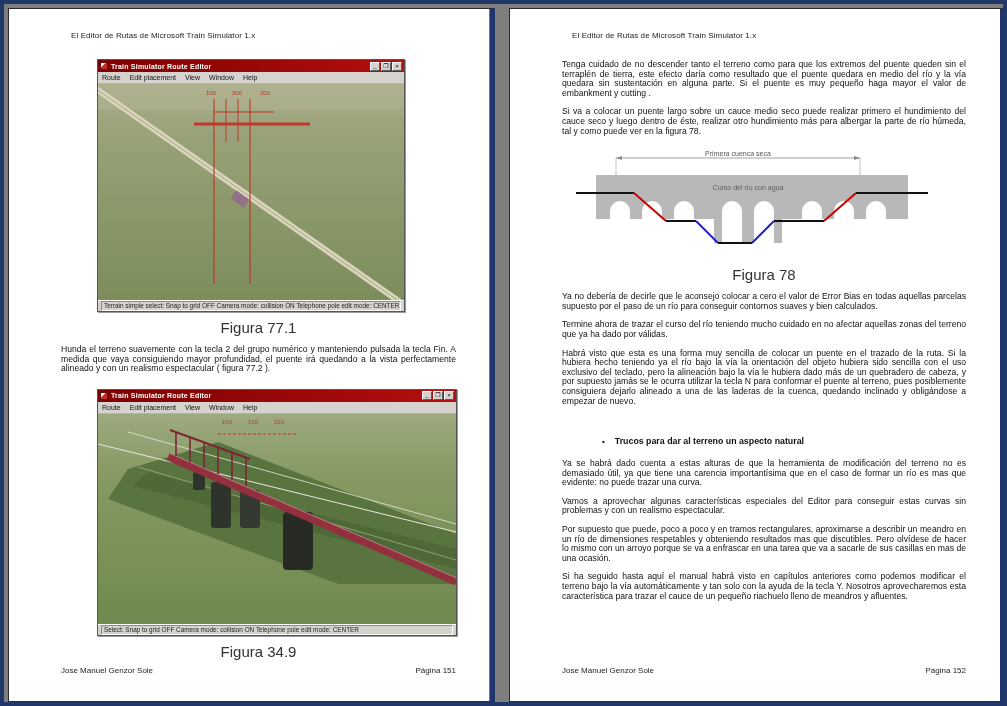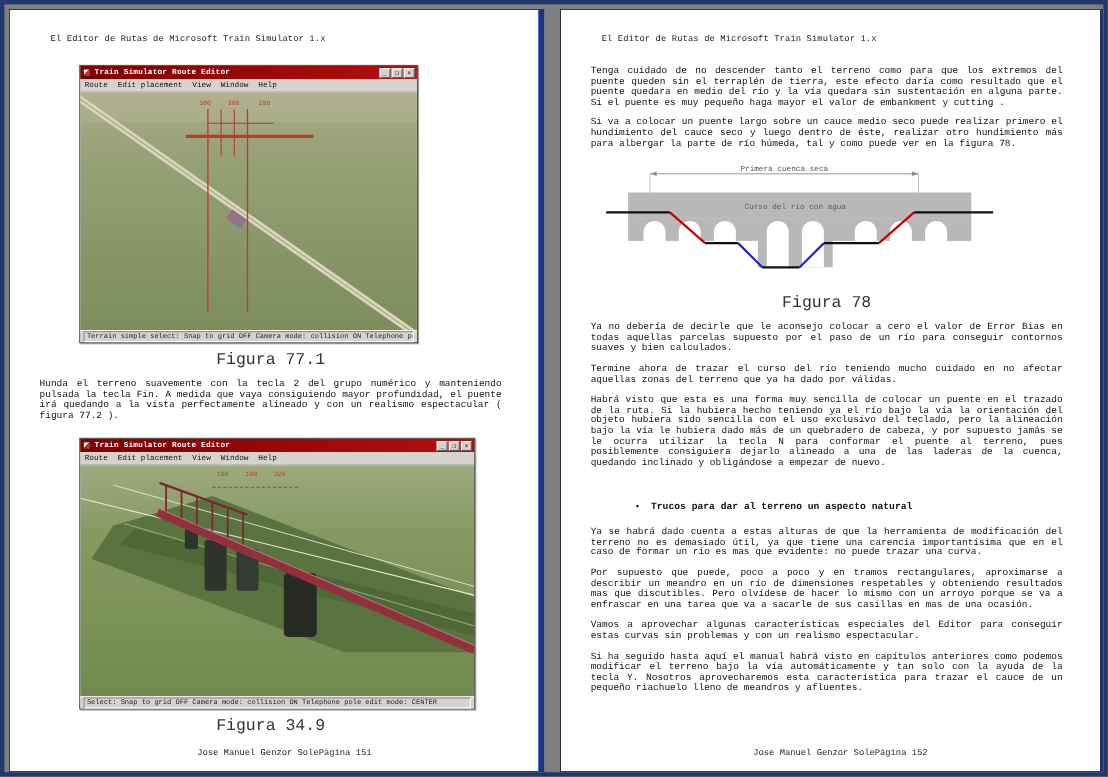--- a/index.html
+++ b/index.html
@@ -5,25 +5,25 @@
   html,body{margin:0;padding:0;background:#555;}
   *{box-sizing:border-box;}
   #canvas{
     position:relative;width:1007px;height:706px;
     background:#7e7e7e;border:4px solid #22386b;
     font-family:"Liberation Sans",sans-serif;color:#1a1a1a;overflow:hidden;
   }
   .page{position:absolute;top:4px;height:694px;background:#fff;border:1px solid #2b2b2b;overflow:hidden;}
   .page-left{left:4px;width:487px;border-right:5px solid #20356b;box-shadow:inset -1px 0 0 #4a74e8;}
   .page-right{left:505px;width:494px;border-right:3px solid #20356b;}
-  .page-inner{position:absolute;left:0;top:0;right:0;bottom:0;padding:22px 34px 0 27px;font-family:Liberation Mono, monospace;}
+  .page-inner{position:absolute;left:0;top:0;right:0;bottom:0;padding:22px 34px 0 52px;}
   .doc-header{font-size:8px;color:#222;margin-left:10px;letter-spacing:.1px;}
   .body-text{font-size:8.6px;line-height:9.6px;text-align:justify;margin:0 0 9px 0;color:#111;}
   .caption{font-size:15px;color:#333;text-align:center;margin:7px 0 9px 0;}
-  .footer{position:absolute;left:52px;right:34px;bottom:12px;display:flex;justify-content:center;font-size:8px;color:#222;}
+  .footer{position:absolute;left:52px;right:34px;bottom:26px;display:flex;justify-content:space-between;font-size:8px;color:#222;}
 
   
   .shot{margin-left:36px;background:#d6d3ce;border:1px solid #565656;box-shadow:1px 1px 0 #9a9a9a;}
   .shot1{width:308px;margin-top:19px;}
   .shot2{width:360px;margin-top:15px;}
   .titlebar{height:12px;background:linear-gradient(90deg,#7c0000,#b40f0f);display:flex;align-items:center;padding:0 2px;gap:3px;}
   .titlebar .app-icon{width:8px;height:8px;background:#e8e4da;border:1px solid #5a1010;flex:0 0 auto;
     background:linear-gradient(135deg,#f3efe4 40%,#c03030 40%);}
   .titlebar .title{font-size:7px;font-weight:bold;color:#fff;white-space:nowrap;flex:1;letter-spacing:.2px;}
   .winbtns{display:flex;gap:1px;}
@@ -213,22 +213,22 @@
       <p class="body-text">Ya no debería de decirle que le aconsejo colocar a cero el valor de Error Bias en todas aquellas parcelas supuesto por el paso de un río para conseguir contornos suaves y bien calculados.</p>
       <p class="body-text">Termine ahora de trazar el curso del río teniendo mucho cuidado en no afectar aquellas zonas del terreno que ya ha dado por válidas.</p>
       <p class="body-text">Habrá visto que esta es una forma muy sencilla de colocar un puente en el trazado de la ruta. Si la hubiera hecho teniendo ya el río bajo la vía la orientación del objeto hubiera sido sencilla con el uso exclusivo del teclado, pero la alineación bajo la vía le hubiera dado más de un quebradero de cabeza, y por supuesto jamás se le ocurra utilizar la tecla N para conformar el puente al terreno, pues posiblemente consiguiera dejarlo alineado a una de las laderas de la cuenca, quedando inclinado y obligándose a empezar de nuevo.</p>
 
       <div class="bullet-line">
         <span class="bullet-glyph">•</span>
         <span>Trucos para dar al terreno un aspecto natural</span>
       </div>
 
       <p class="body-text">Ya se habrá dado cuenta a estas alturas de que la herramienta de modificación del terreno no es demasiado útil, ya que tiene una carencia importantísima que en el caso de formar un río es mas que evidente: no puede trazar una curva.</p>
+      <p class="body-text">Vamos a aprovechar algunas características especiales del Editor para conseguir estas curvas sin problemas y con un realismo espectacular.</p>
       <p class="body-text">Por supuesto que puede, poco a poco y en tramos rectangulares, aproximarse a describir un meandro en un río de dimensiones respetables y obteniendo resultados mas que discutibles. Pero olvídese de hacer lo mismo con un arroyo porque se va a enfrascar en una tarea que va a sacarle de sus casillas en mas de una ocasión.</p>
-      <p class="body-text">Vamos a aprovechar algunas características especiales del Editor para conseguir estas curvas sin problemas y con un realismo espectacular.</p>
       <p class="body-text">Si ha seguido hasta aquí el manual habrá visto en capítulos anteriores como podemos modificar el terreno bajo la vía automáticamente y tan solo con la ayuda de la tecla Y. Nosotros aprovecharemos esta característica para trazar el cauce de un pequeño riachuelo lleno de meandros y afluentes.</p>
 
       <div class="footer">
         <span>Jose Manuel Genzor Sole</span>
         <span>Página 152</span>
       </div>
     </div>
   </div>
 
 </div>

